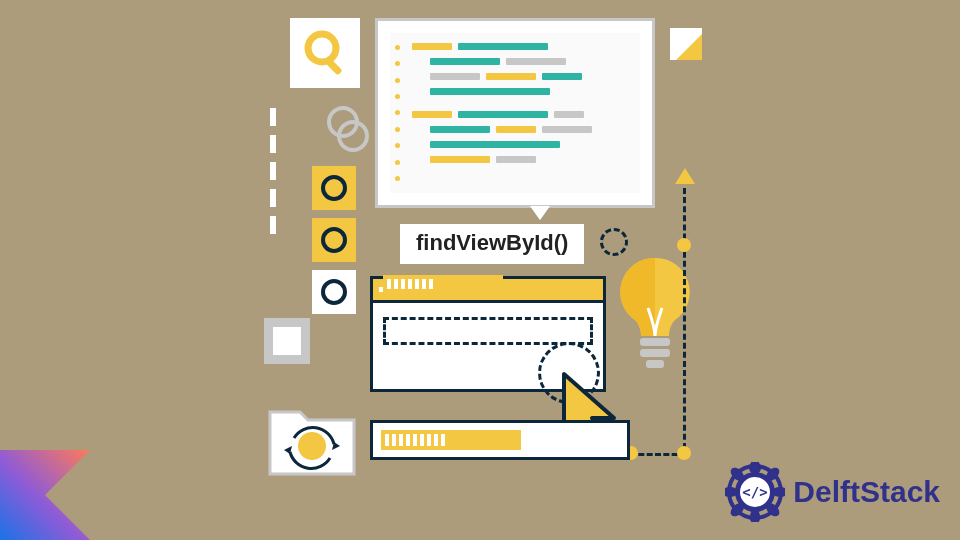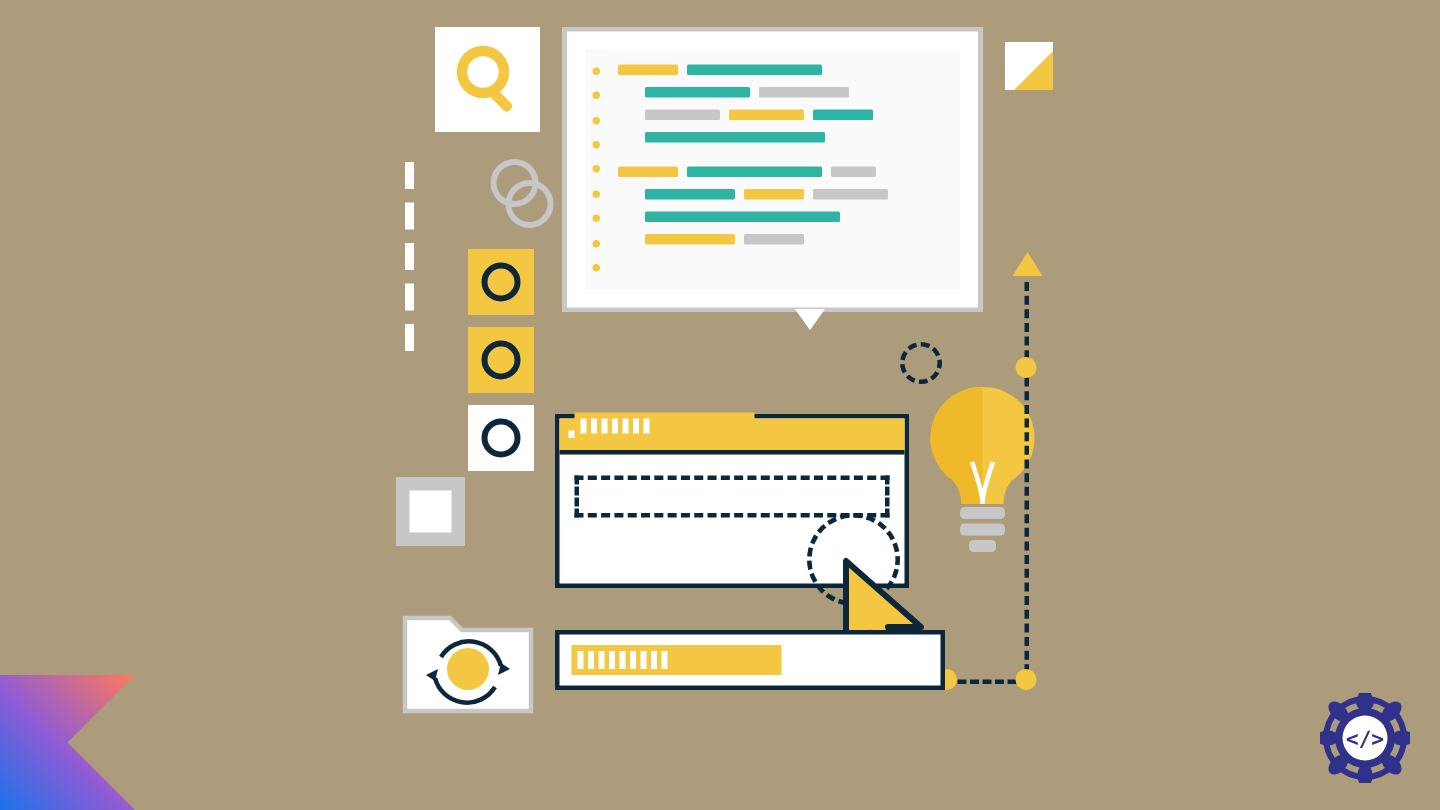--- a/index.html
+++ b/index.html
@@ -153,20 +153,21 @@
             </g>
           <g transform="rotate(315)">
               <ellipse cx="0" cy="-25" rx="5" ry="8"></ellipse>
             </g>
         </g>
       </g>
       <circle r="15" fill="#fff"></circle>
       <text x="0" y="5" text-anchor="middle" font-size="14" font-family="monospace" fill="#2f318a" font-weight="bold">&lt;/&gt;</text>
     </g>
   </svg>
+  <span class="brand-text">DelftStack</span>
 </div>
 
 <div class="stage">
 
   <div class="tile search-tile">
     <svg class="magnifier" width="48" height="52" viewBox="0 0 48 52">
       <circle cx="20" cy="20" r="14" fill="none" stroke="#f4c742" stroke-width="7"></circle>
       <rect x="28" y="30" width="18" height="7" rx="3" transform="rotate(45 28 30)" fill="#f4c742"></rect>
     </svg>
   </div>
@@ -252,20 +253,21 @@
           </div>
         <div class="cl" style="margin-left:18px">
             <span class="seg y" style="width:60px"></span>
             <span class="seg g" style="width:40px"></span>
           </div>
       </div>
     </div>
   </div>
   <div class="pointer-down"></div>
 
+  <div class="label-box">findViewById()</div>
 
   <div class="dash-ring" style="left:330px;top:210px;"></div>
 
   <div class="ui-window">
     <div class="ui-titlebar">
         <i></i>
         <i></i>
         <i></i>
       </div>
     <div class="ui-body">

